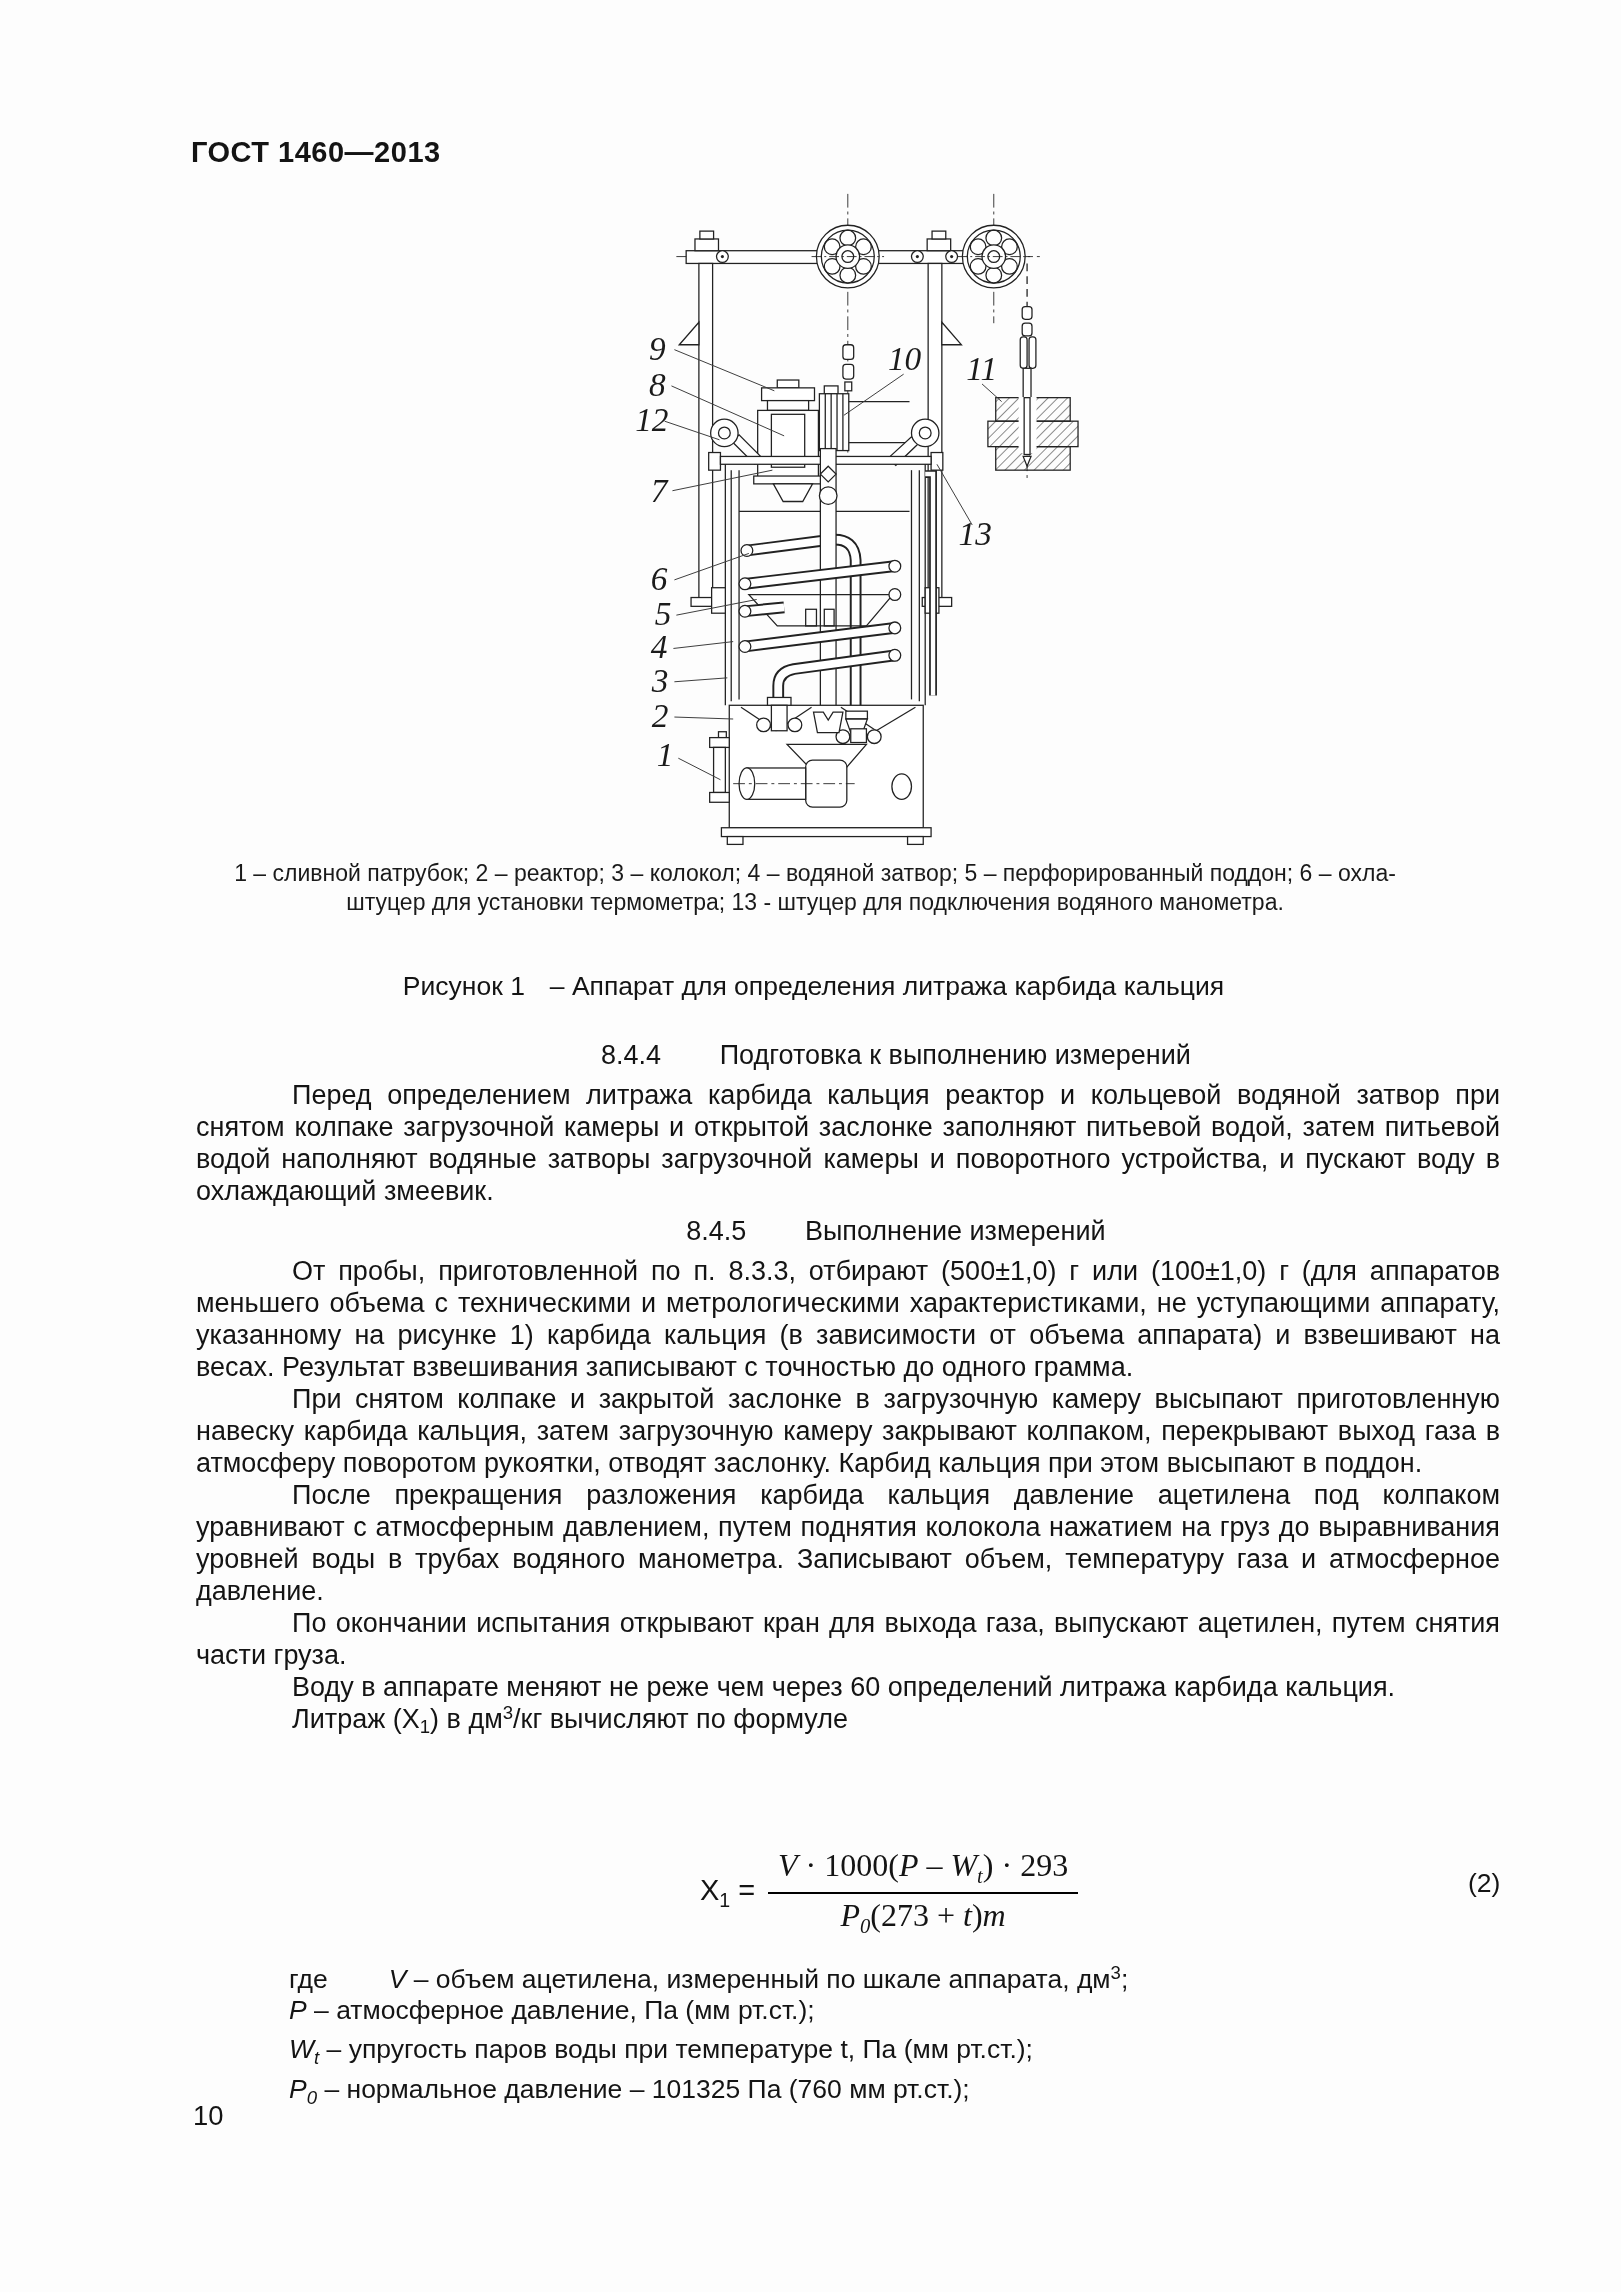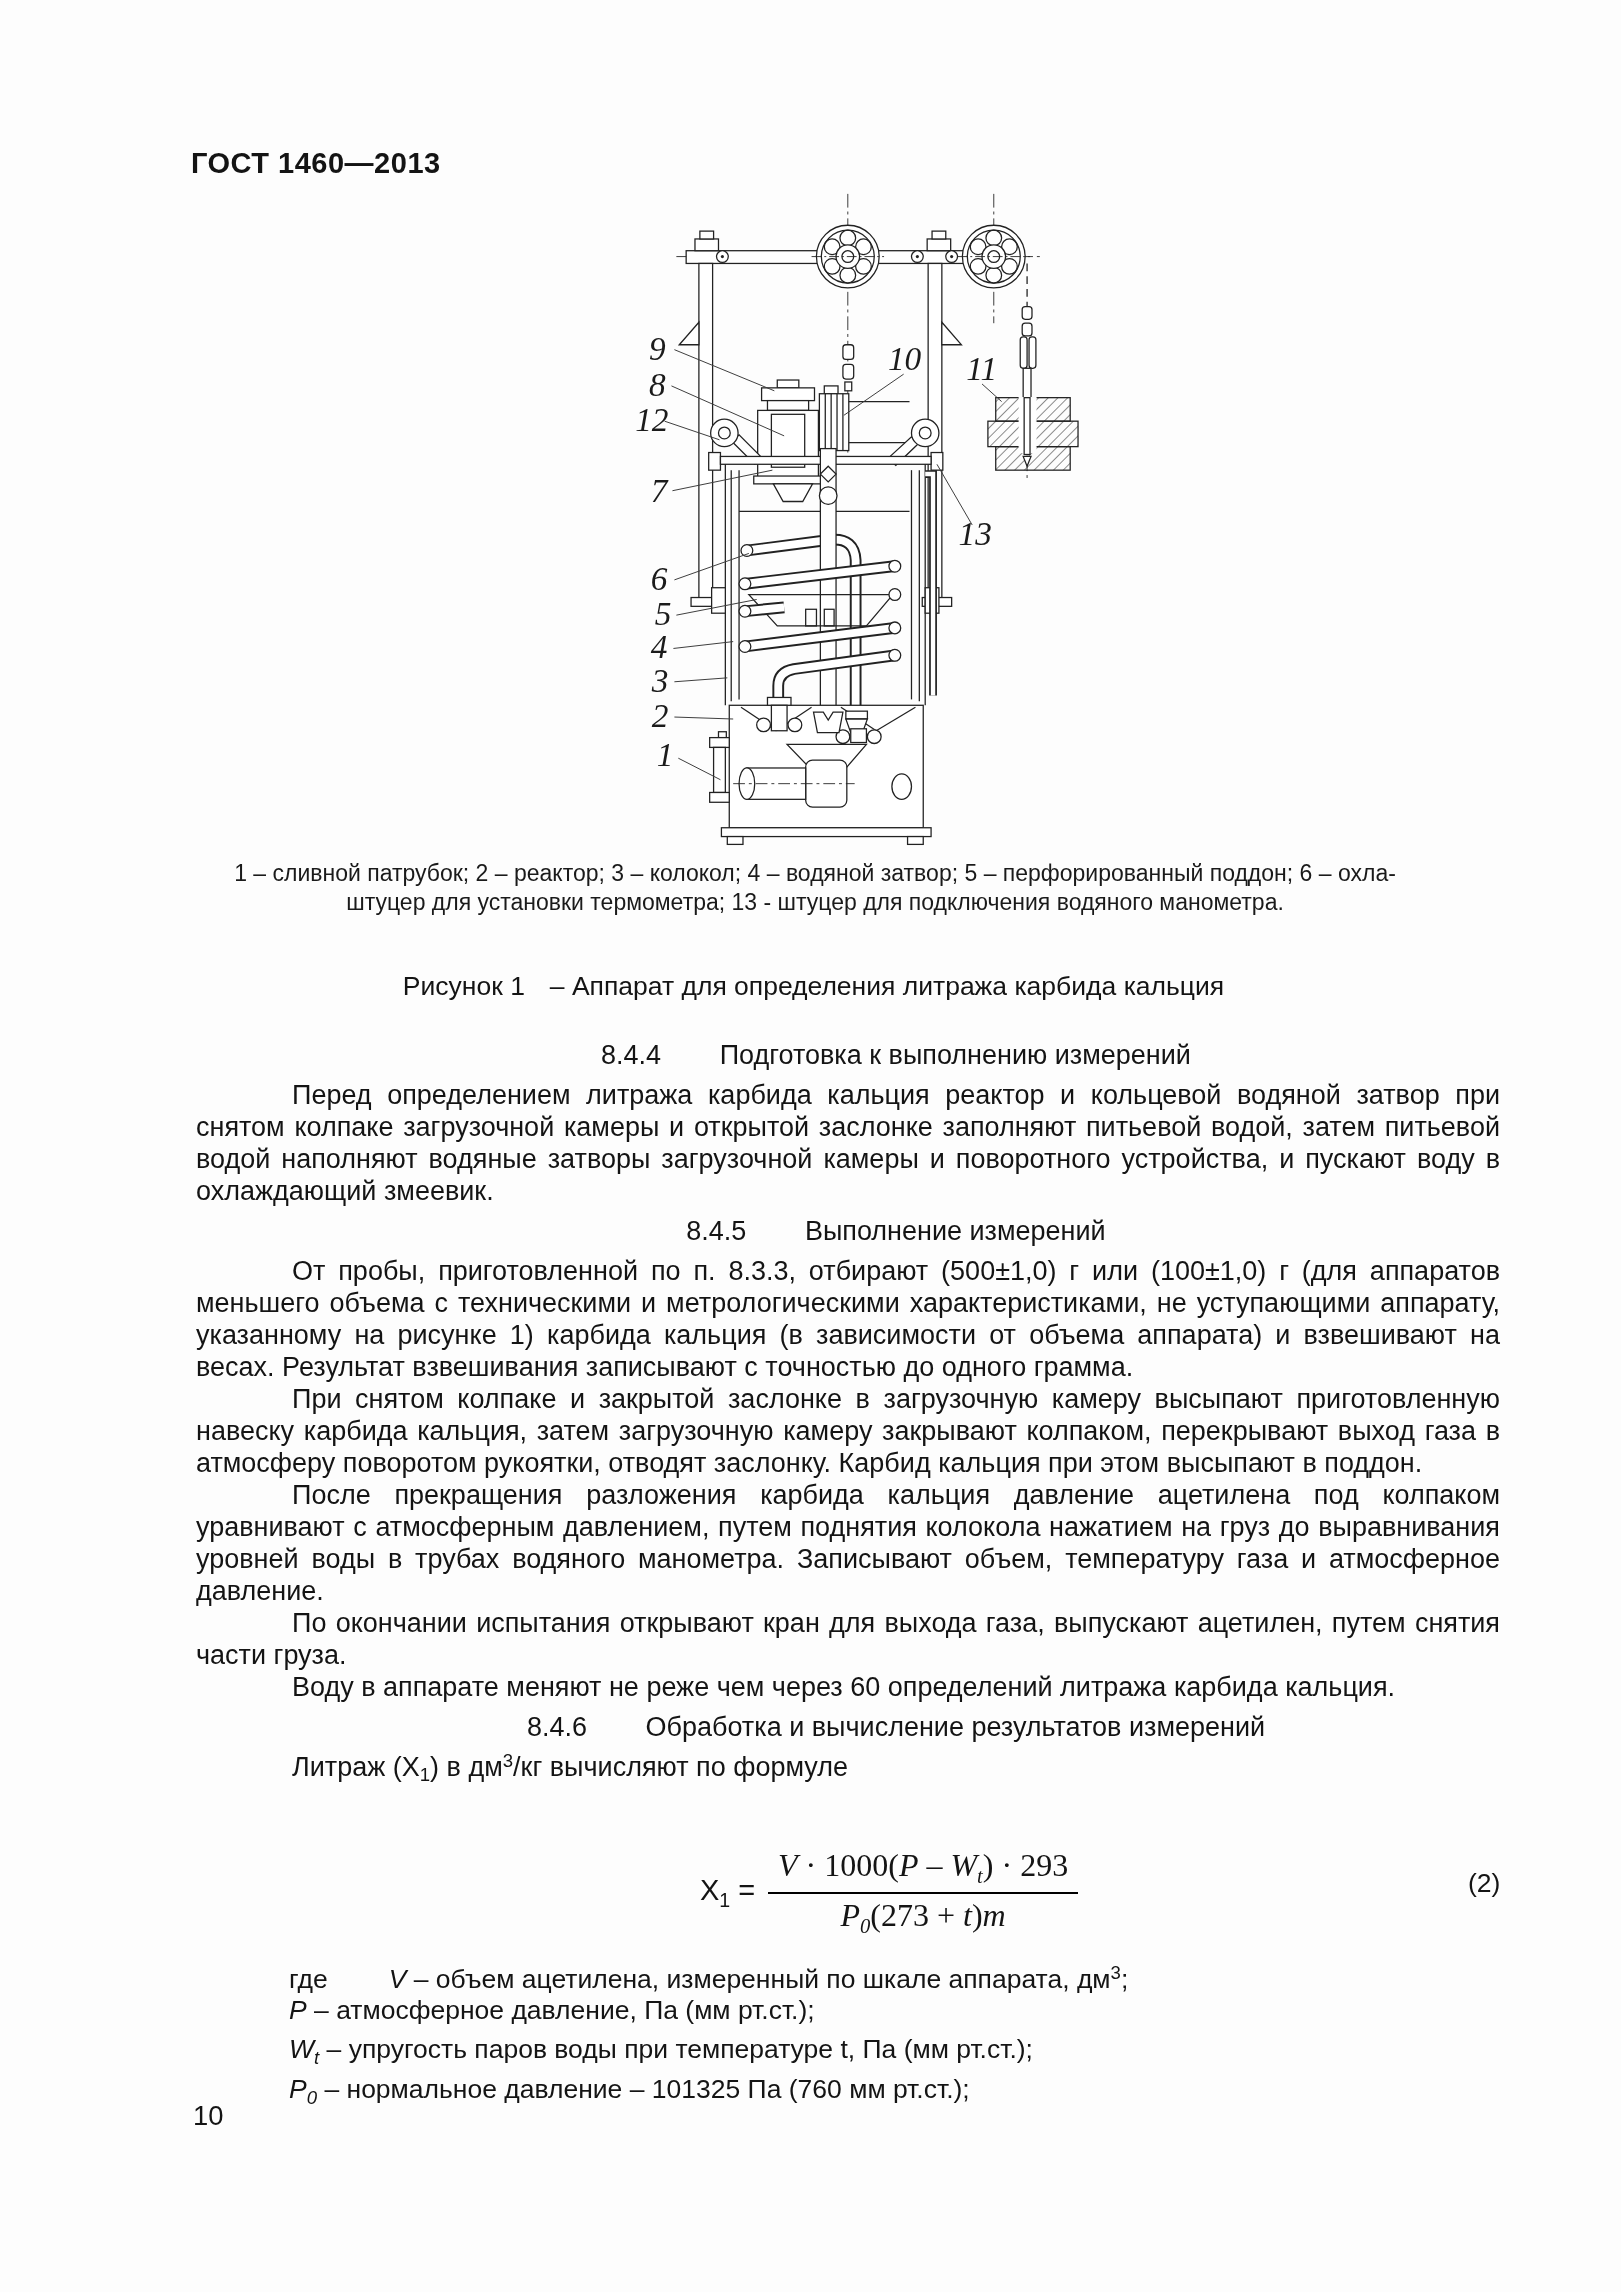--- a/index.html
+++ b/index.html
@@ -1,18 +1,18 @@
 <!DOCTYPE html>
 <html><head>
 <meta charset="utf-8">
 <style>
   html,body{margin:0;padding:0;background:#e8e8e8;}
   .page{position:relative;width:1621px;height:2293px;background:#fdfdfd;overflow:hidden;
         font-family:"Liberation Sans",sans-serif;color:#141414;}
-  .doc-code{position:absolute;left:191px;top:147px;font-size:29px;font-weight:bold;letter-spacing:0.5px;}
+  .doc-code{position:absolute;left:191px;top:136px;font-size:29px;font-weight:bold;letter-spacing:0.5px;}
   
   .fig-svg{position:absolute;left:549px;top:137px;}
   .fig-caption{position:absolute;left:129px;top:859px;width:1372px;text-align:center;
                font-size:23px;line-height:29px;color:#1a1a1a;}
   .fig-title{position:absolute;left:137px;top:971px;width:1353px;text-align:center;font-size:26.5px;}
   .fig-title .gap{display:inline-block;width:17.6px;}
   
   .body-text{position:absolute;left:196px;top:1031px;width:1304px;font-size:27px;
              line-height:32px;text-align:justify;}
   .body-text p{margin:0;text-indent:96px;}
@@ -280,24 +280,20 @@
     <p>Перед определением литража карбида кальция реактор и кольцевой водяной затвор при снятом колпаке загрузочной камеры и открытой заслонке заполняют питьевой водой, затем питьевой водой наполняют водяные затворы загрузочной камеры и поворотного устройства, и пускают воду в охлаждающий змеевик.</p>
     <p class="h">
       <span class="num">8.4.5</span>
       <span>Выполнение измерений</span>
     </p>
     <p>От пробы, приготовленной по п. 8.3.3, отбирают (500±1,0) г или (100±1,0) г (для аппаратов меньшего объема с техническими и метрологическими характеристиками, не уступающими аппарату, указанному на рисунке 1) карбида кальция (в зависимости от объема аппарата) и взвешивают на весах. Результат взвешивания записывают с точностью до одного грамма.</p>
     <p>При снятом колпаке и закрытой заслонке в загрузочную камеру высыпают приготовленную навеску карбида кальция, затем загрузочную камеру закрывают колпаком, перекрывают выход газа в атмосферу поворотом рукоятки, отводят заслонку. Карбид кальция при этом высыпают в поддон.</p>
     <p>После прекращения разложения карбида кальция давление ацетилена под колпаком уравнивают с атмосферным давлением, путем поднятия колокола нажатием на груз до выравнивания уровней воды в трубах водяного манометра. Записывают объем, температуру газа и атмосферное давление.</p>
     <p>По окончании испытания открывают кран для выхода газа, выпускают ацетилен, путем снятия части груза.</p>
     <p>Воду в аппарате меняют не реже чем через 60 определений литража карбида кальция.</p>
-    <p class="h">
-      <span class="num">8.4.6</span>
-      <span>Обработка и вычисление результатов измерений</span>
-    </p>
     <p>
       <span>Литраж (X</span><sub class="s1">1</sub><span>) в дм</span><sup class="s3">3</sup><span>/кг вычисляют по формуле</span>
     </p>
   </div>
 
   <div class="formula">
     <span class="lhs"><span>X</span><sub>1</sub> <span>=</span></span>
     <span class="frac">
       <span class="num"><span>V</span><span class="up"> · 1000</span><span class="up">(</span><span>P</span><span class="up"> – </span><span>W</span><sub>t</sub><span class="up">)</span><span class="up"> · 293</span></span>
       <span class="den"><span>P</span><sub>0</sub><span class="up">(</span><span class="up">273 + </span><span>t</span><span class="up">)</span><span>m</span></span>

